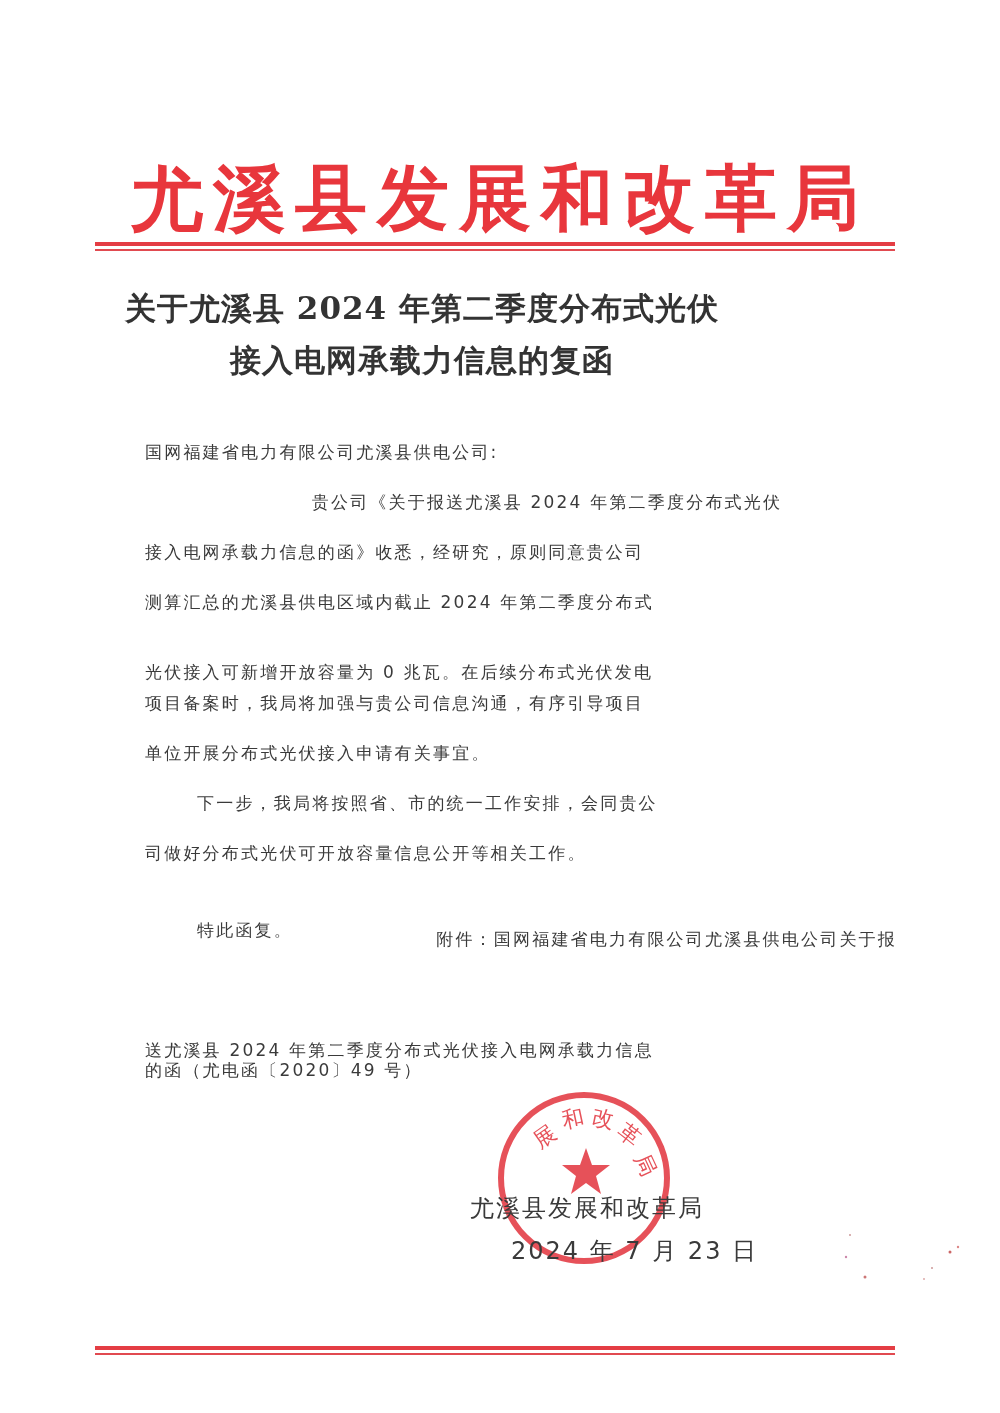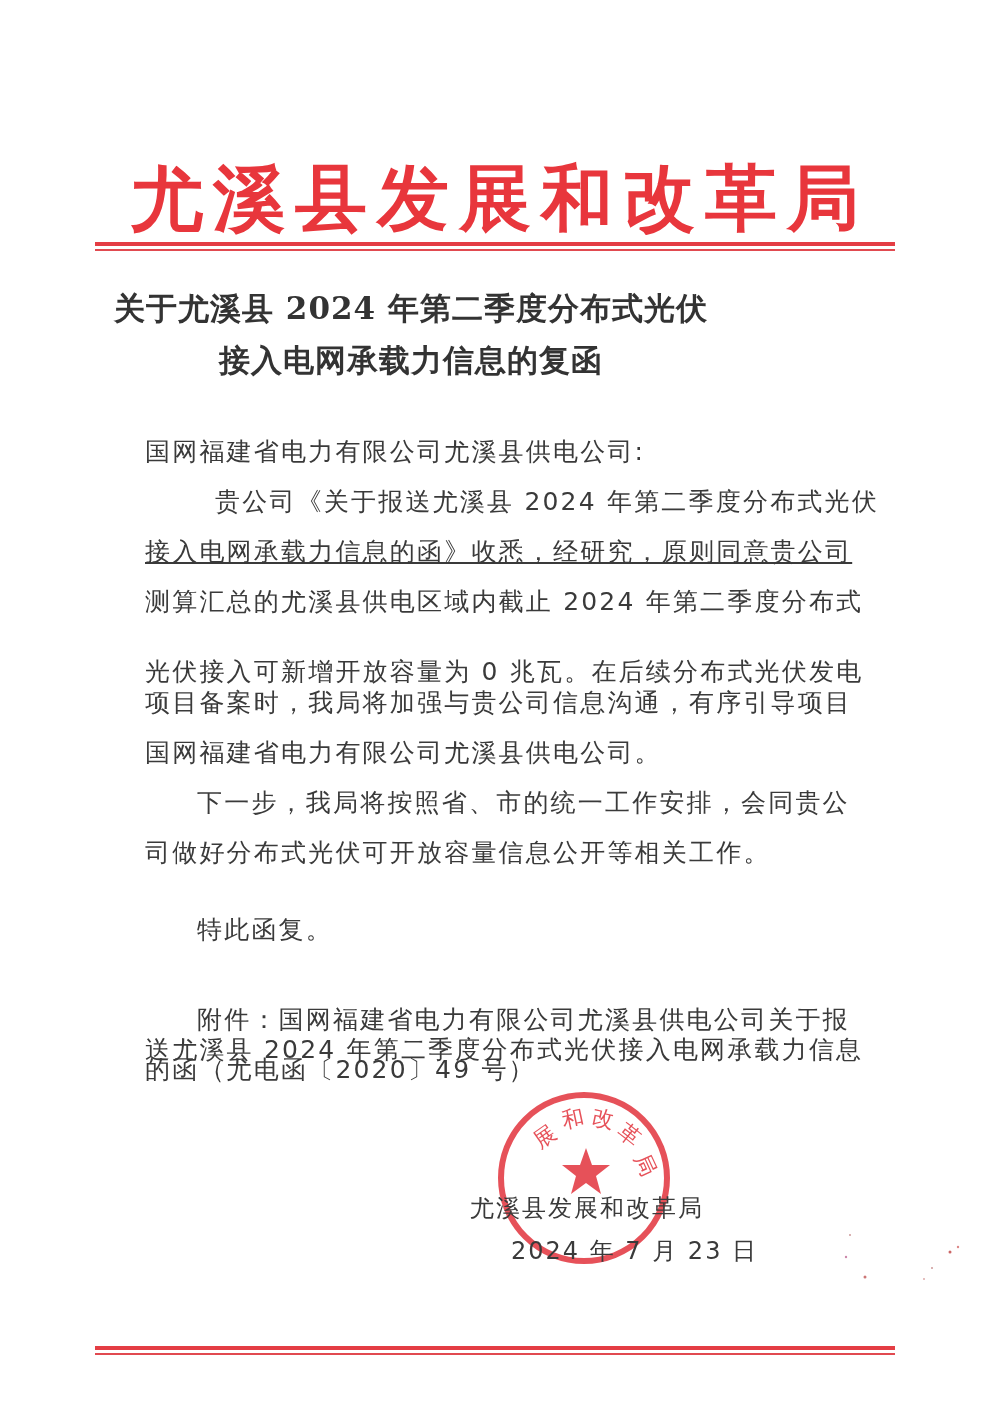--- a/index.html
+++ b/index.html
@@ -4,25 +4,25 @@
 <style>
   html, body { margin: 0; padding: 0; background: #ffffff; }
   body { width: 1000px; height: 1413px; position: relative; overflow: hidden;
          font-family: "DejaVu Serif", "Liberation Serif", serif; color: #2a2a2a; }
   .masthead { position: absolute; left: 90px; top: 158px; width: 820px; height: 80px;
               text-align: center; color: #e8363c; font-family: "DejaVu Serif", serif;
               font-size: 72px; font-weight: bold; letter-spacing: 10px; line-height: 80px;
               transform: scaleX(1.0); }
   .rule-thick { position: absolute; left: 95px; width: 800px; height: 4px; background: #e43d44; }
   .rule-thin  { position: absolute; left: 95px; width: 800px; height: 2px; background: #e14a50; }
-  .title { position: absolute; left: 5px; width: 812px; text-align: center;
+  .title { position: absolute; left: 16px; width: 812px; text-align: center;
            font-family: "DejaVu Serif", serif; font-weight: bold; font-size: 31px;
            color: #333; line-height: 44px; letter-spacing: 1px; }
   .body-line { position: absolute; left: 145px; width: 700px; font-family: "DejaVu Sans", sans-serif;
-               font-size: 25px; color: #3a3a3a; line-height: 36px; white-space: nowrap;
+               font-size: 17px; color: #3a3a3a; line-height: 36px; white-space: nowrap;
                letter-spacing: 2.2px; }
   .indent { left: 197px; }
   .sig { position: absolute; font-family: "DejaVu Sans", sans-serif; font-size: 24px;
          color: #3a3a3a; white-space: nowrap; letter-spacing: 2px; z-index: 3; }
   .seal { position: absolute; left: 498px; top: 1092px; width: 172px; height: 172px;
           border-radius: 50%; border: 6px solid rgba(226,50,60,0.85); box-sizing: border-box; z-index: 2; }
   .seal-text { position: absolute; color: rgba(226,50,60,0.85); font-size: 22px; font-family: "DejaVu Serif", serif; }
   .seal-star { position: absolute; left: 57px; top: 48px; width: 50px; height: 50px; }
   .specks { position: absolute; left: 820px; top: 1215px; width: 160px; height: 90px; }
 </style>
@@ -32,32 +32,32 @@
 <div class="masthead">尤溪县发展和改革局</div>
 <div class="rule-thick" style="top:242px;"></div>
 <div class="rule-thin" style="top:249px;"></div>
 
 <div class="title" style="top:286px;">关于尤溪县 2024 年第二季度分布式光伏</div>
 <div class="title" style="top:338px;">接入电网承载力信息的复函</div>
 
 <div class="body-line" style="top:434px;">国网福建省电力有限公司尤溪县供电公司:</div>
 
 <div class="body-line indent" style="top:484px;text-align:center;">贵公司《关于报送尤溪县 2024 年第二季度分布式光伏</div>
-<div class="body-line" style="top:534px;text-decoration:underline;">接入电网承载力信息的函》收悉，经研究，原则同意贵公司</div>
+<div class="body-line" style="top:534px;">接入电网承载力信息的函》收悉，经研究，原则同意贵公司</div>
 <div class="body-line" style="top:584px;">测算汇总的尤溪县供电区域内截止 2024 年第二季度分布式</div>
 <div class="body-line" style="top:634px;margin-top:20px;">光伏接入可新增开放容量为 0 兆瓦。在后续分布式光伏发电</div>
 <div class="body-line" style="top:685px;">项目备案时，我局将加强与贵公司信息沟通，有序引导项目</div>
-<div class="body-line" style="top:735px;">国网福建省电力有限公司尤溪县供电公司。</div>
+<div class="body-line" style="top:735px;">单位开展分布式光伏接入申请有关事宜。</div>
 
 <div class="body-line indent" style="top:785px;">下一步，我局将按照省、市的统一工作安排，会同贵公</div>
 <div class="body-line" style="top:835px;">司做好分布式光伏可开放容量信息公开等相关工作。</div>
 
 <div class="body-line indent" style="top:873px;margin-top:39px;">特此函复。</div>
 
-<div class="body-line indent" style="top:1002px;">附件：国网福建省电力有限公司尤溪县供电公司关于报</div>
+<div class="body-line indent" style="top:921px;text-align:right;">附件：国网福建省电力有限公司尤溪县供电公司关于报</div>
 <div class="body-line" style="top:1032px;">送尤溪县 2024 年第二季度分布式光伏接入电网承载力信息</div>
 <div class="body-line" style="top:1052px;">的函（尤电函〔2020〕49 号）</div>
 
 <div class="seal">
   <span class="seal-text" style="left:30px; top:24px; transform:rotate(-35deg);">展</span>
   <span class="seal-text" style="left:58px; top:6px; transform:rotate(-12deg);">和</span>
   <span class="seal-text" style="left:88px; top:6px; transform:rotate(12deg);">改</span>
   <span class="seal-text" style="left:114px; top:22px; transform:rotate(38deg);">革</span>
   <span class="seal-text" style="left:130px; top:52px; transform:rotate(65deg);">局</span>
   <svg class="seal-star" viewBox="0 0 50 50">

